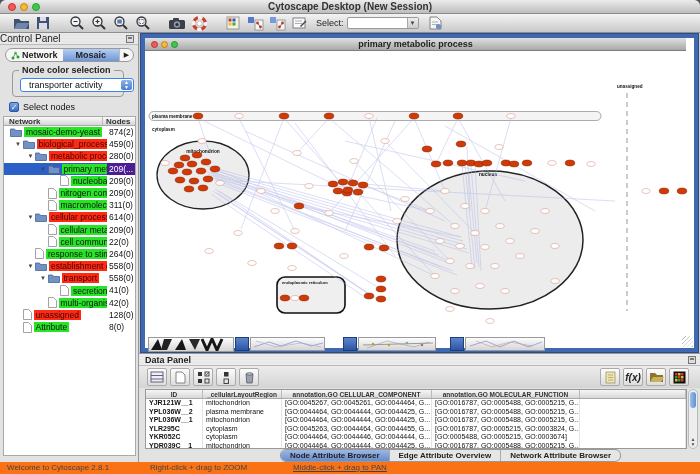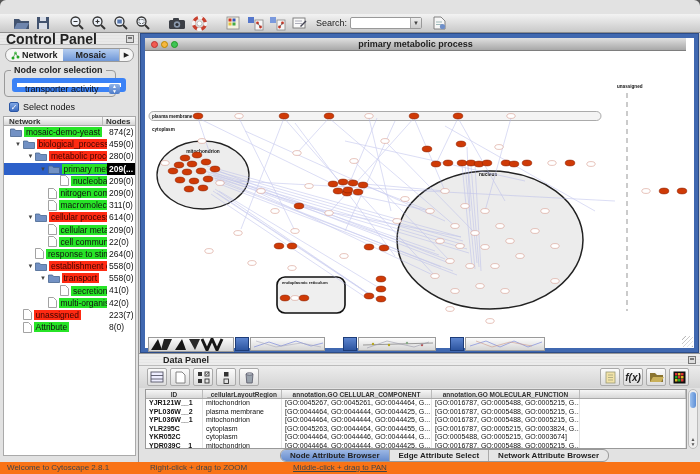--- a/index.html
+++ b/index.html
@@ -25,31 +25,31 @@
   .tsp{width:12px;flex:0 0 auto;}
   .search-lbl{font-size:9px;color:#222;margin:0 3px 0 6px;}
   .combo{width:72px;height:12px;background:#fff;border:1px solid #999;border-radius:2px;position:relative;}
   .combo .arr{position:absolute;right:0;top:0;width:11px;height:10px;background:linear-gradient(#eee,#ccc);
     border-left:1px solid #aaa;font-size:6px;color:#444;text-align:center;line-height:10px;}
 
   
   .cpanel{position:absolute;left:0;top:33px;width:139px;height:429px;background:#e2e2e2;border-right:1px solid #979797;}
   .cp-head{position:absolute;left:0;top:0;width:100%;height:12px;
     background:repeating-linear-gradient(#e9e9e9,#e9e9e9 2px,#dfdfdf 3px);border-bottom:1px solid #bbb;}
-  .cp-head .t{font-size:14px;font-weight:bold;color:#222;margin-left:6px;line-height:12px;}
+  .cp-head .t{font-size:10px;font-weight:normal;color:#222;margin-left:0;line-height:12px;}
   .float-ico{position:absolute;right:4px;top:2px;width:8px;height:8px;border:1px solid #777;background:#ddd;}
   .float-ico:before{content:"";position:absolute;left:1px;top:1px;width:4px;height:2px;background:#777;}
   .cp-tabs{position:absolute;left:5px;top:15px;width:129px;height:14px;display:flex;
     border:1px solid #999;border-radius:7px;background:#f6f6f6;overflow:hidden;}
   .cp-tab{flex:1;display:flex;align-items:center;justify-content:center;font-size:9px;font-weight:bold;color:#222;gap:2px;}
   .cp-tab.sel{background:linear-gradient(#b5cdf0,#6f97d8);}
   .cp-tab-more{width:14px;display:flex;align-items:center;justify-content:center;font-size:7px;color:#222;border-left:1px solid #bbb;}
-  .gbox{position:absolute;left:4px;top:37px;width:112px;height:27px;border:1px solid #9a9a9a;border-radius:4px;}
+  .gbox{position:absolute;left:12px;top:37px;width:112px;height:27px;border:1px solid #9a9a9a;border-radius:4px;}
   .gbox .glab{position:absolute;left:6px;top:-6px;background:#e2e2e2;padding:0 3px;font-size:9px;font-weight:bold;color:#222;}
-  .dropdown{position:absolute;left:7px;top:7px;width:114px;height:14px;background:#fff;border:5px solid #3b82f6;
+  .dropdown{position:absolute;left:7px;top:7px;width:114px;height:14px;background:#fff;border:1px solid #3b82f6;
     border-radius:3px;font-size:9px;color:#111;line-height:13px;padding-left:8px;}
   .dropdown .step{position:absolute;right:1px;top:1px;width:11px;height:10px;background:linear-gradient(#8fb2e8,#4f7cc8);
     border-radius:2px;color:#fff;font-size:5px;line-height:5px;text-align:center;}
   .chkrow{position:absolute;left:9px;top:68px;height:11px;display:flex;align-items:center;gap:4px;}
   .chk{width:10px;height:10px;background:linear-gradient(#7fa6e4,#3d6cc0);border:1px solid #2c57a4;border-radius:2px;
     color:#fff;font-size:8px;line-height:9px;text-align:center;}
   .chklab{font-size:9px;color:#111;}
   .nethead{position:absolute;left:3px;top:83px;width:133px;height:10px;
     background:linear-gradient(#fafafa,#d6d6d6);border:1px solid #aaa;font-size:8px;font-weight:bold;color:#333;}
   .nethead .n1{position:absolute;left:5px;top:0;line-height:10px;}
@@ -57,21 +57,21 @@
   .nethead .div{position:absolute;left:98px;top:0;width:1px;height:100%;background:#bbb;}
   .tree{position:absolute;left:3px;top:93px;width:133px;height:330px;background:#fff;border:1px solid #aaa;border-top:none;overflow:hidden;}
   .trow{position:relative;display:flex;align-items:center;height:12.2px;white-space:nowrap;overflow:hidden;}
   .trow.sel{background:#2c60c9;}
   .tarrow{width:9px;font-size:6px;color:#444;flex:0 0 auto;text-align:center;}
   .ticon{flex:0 0 auto;margin-right:2px;display:flex;align-items:center;}
   .tchip{font-size:8.5px;color:#111;padding:0 2px;flex:0 0 auto;}
   .tchip.green{background:#27e427;}
   .tchip.red{background:#ff2a12;color:#3c0400;}
   .tcount{position:absolute;left:103px;top:0;width:30px;font-size:8.5px;color:#111;line-height:12.2px;background:#fff;padding-left:2px;}
-  .trow.sel .tcount{background:#000000;color:#fff;font-weight:bold;}
+  .trow.sel .tcount{background:#4c1d95;color:#fff;}
   .tind{flex:0 0 auto;}
 
   
   .mdi{position:absolute;left:139px;top:33px;width:561px;height:320px;background:#cfcfcf;}
   .netwin{position:absolute;left:2px;top:1px;width:557px;height:318px;
     border:4px solid #4068b0;outline:1px solid #2c4c88;background:#fff;z-index:1;}
   .nw-title{position:absolute;left:0;top:0;right:8px;height:13px;
     background:linear-gradient(#e0e0e0,#a8a8a8);border-bottom:1px solid #7e7e7e;}
   .nw-title .t{position:absolute;left:0;right:0;text-align:center;font-size:9px;font-weight:bold;color:#222;line-height:13px;}
   .ntl{position:absolute;top:3px;width:7px;height:7px;border-radius:50%;}
@@ -86,21 +86,21 @@
   .ministrip{position:absolute;left:0;bottom:0;width:100%;height:17px;z-index:5;}
   .minibar{position:absolute;top:1px;height:14px;background:linear-gradient(#fdfdfd,#d5d5d5);
     border:1px solid #9a9a9a;overflow:hidden;}
   .miniicon{position:absolute;top:1px;width:14px;height:14px;background:linear-gradient(#5d85cf,#2d55a0);border:1px solid #1d3c78;}
   .logofrag{position:absolute;top:1px;height:15px;}
 
   
   .dpanel{position:absolute;left:139px;top:353px;width:561px;height:109px;background:#e2e2e2;border-top:1px solid #979797;}
   .dp-head{position:absolute;left:0;top:0;width:100%;height:12px;
     background:repeating-linear-gradient(#ececec,#ececec 2px,#e0e0e0 3px);border-bottom:1px solid #bbb;}
-  .dp-head .t{font-size:9px;font-weight:bold;color:#222;margin-left:24px;line-height:12px;}
+  .dp-head .t{font-size:9px;font-weight:bold;color:#222;margin-left:6px;line-height:12px;}
   .dp-tools{position:absolute;left:0;top:12px;width:100%;height:22px;display:flex;align-items:center;padding:0 8px;
     background:linear-gradient(#ececec,#d4d4d4);}
   .dbtn{width:20px;height:18px;display:flex;align-items:center;justify-content:center;flex:0 0 auto;}
   .dbtn.boxed{border:1px solid #aaa;background:linear-gradient(#fcfcfc,#ddd);border-radius:2px;margin-right:3px;}
   .dp-tools .spacer{flex:1;}
   .fx{font-size:10px;font-style:italic;font-weight:bold;color:#222;}
   .dp-table{position:absolute;left:6px;top:35px;width:542px;height:60px;background:#fff;border:1px solid #999;overflow:hidden;}
   .dp-hrow{display:flex;height:9px;background:linear-gradient(#f6f6f6,#d8d8d8);border-bottom:1px solid #aaa;}
   .dp-hcell{font-size:6.5px;font-weight:bold;color:#333;text-align:center;line-height:9px;border-right:1px solid #bbb;
     overflow:hidden;white-space:nowrap;}
@@ -128,20 +128,26 @@
   .status span{position:absolute;top:1px;font-size:8px;color:#444;}
   .st0{left:7px;} .st1{left:150px;} .st2{left:293px;text-decoration:underline;}
 
   svg{display:block;}
 </style>
 </head>
 <body>
 
 <div class="app">
 
+  <div class="titlebar">
+    <span class="tl red"></span>
+    <span class="tl yel"></span>
+    <span class="tl grn"></span>
+    <div class="title">Cytoscape Desktop (New Session)</div>
+  </div>
 
   <div class="toolbar">
     <div class="tbtn">
       <svg width="17" height="13" viewBox="0 0 17 13">
           <path d="M1 2h5l2 2h8v8H1z" fill="#42536f"></path>
           <path d="M1 12l3-6h12l-3 6z" fill="#6e85ad"></path>
         </svg>
     </div>
     <div class="tbtn">
       <svg width="14" height="14" viewBox="0 0 14 14">
@@ -225,21 +231,21 @@
         </svg>
     </div>
     <div class="tbtn">
       <svg width="15" height="14" viewBox="0 0 15 14">
           <rect x="1" y="2" width="12" height="10" fill="#f8f8f8" stroke="#777" stroke-width="0.9"></rect>
           <line x1="3" y1="5" x2="10" y2="5" stroke="#99a" stroke-width="0.8"></line>
           <line x1="3" y1="7.5" x2="10" y2="7.5" stroke="#99a" stroke-width="0.8"></line>
           <path d="M8 10 L13.5 4.5 L14.5 5.5 L9 11 Z" fill="#445"></path>
         </svg>
     </div>
-    <span class="search-lbl">Search:</span>
+    <span class="search-lbl">Select:</span>
     <div class="combo">
         <div class="arr">▼</div>
       </div>
     <div class="tsp" style="width:6px"></div>
     <div class="tbtn">
       <svg width="13" height="14" viewBox="0 0 13 14">
           <path d="M1 1h7l4 4v8H1z" fill="#f6f6f6" stroke="#777" stroke-width="0.9"></path>
           <line x1="3" y1="6" x2="9" y2="6" stroke="#8aa" stroke-width="0.8"></line>
           <line x1="3" y1="8.5" x2="9" y2="8.5" stroke="#8aa" stroke-width="0.8"></line>
           <circle cx="9.5" cy="10.5" r="2.6" fill="#6f8fc9"></circle>
@@ -442,21 +448,21 @@
           <span class="tcount">42(0)</span>
         </div>
         <div class="trow">
           <span class="tind" style="width: 18.5px;"></span>
           <span class="ticon">
             <svg width="9" height="11" viewBox="0 0 9 11">
               <path d="M0.5 0.5 h5 l3 3 V10.5 H0.5 Z" fill="#fff" stroke="#999" stroke-width="0.9"></path>
             </svg>
           </span>
           <span class="tchip red">unassigned</span>
-          <span class="tcount">223(7)</span>
+          <span class="tcount">128(0)</span>
         </div>
         <div class="trow">
           <span class="tind" style="width: 18.5px;"></span>
           <span class="ticon">
             <svg width="9" height="11" viewBox="0 0 9 11">
               <path d="M0.5 0.5 h5 l3 3 V10.5 H0.5 Z" fill="#fff" stroke="#999" stroke-width="0.9"></path>
             </svg>
           </span>
           <span class="tchip green">Attribute</span>
           <span class="tcount">8(0)</span>
@@ -819,21 +825,21 @@
         </div>
     </div>
     <div class="dp-vscroll">
       <div class="dp-thumb"></div>
       <div class="dp-arrows">▲<br>▼</div>
     </div>
   </div>
 
   <div class="btabs">
     <div class="btab sel">Node Attribute Browser</div>
-    <div class="btab">Edge Attribute Select</div>
+    <div class="btab">Edge Attribute Overview</div>
     <div class="btab">Network Attribute Browser</div>
   </div>
 
   <div class="status">
     <span class="st0">Welcome to Cytoscape 2.8.1</span>
     <span class="st1">Right-click + drag to ZOOM</span>
     <span class="st2">Middle-click + drag to PAN</span>
   </div>
 
 </div>

